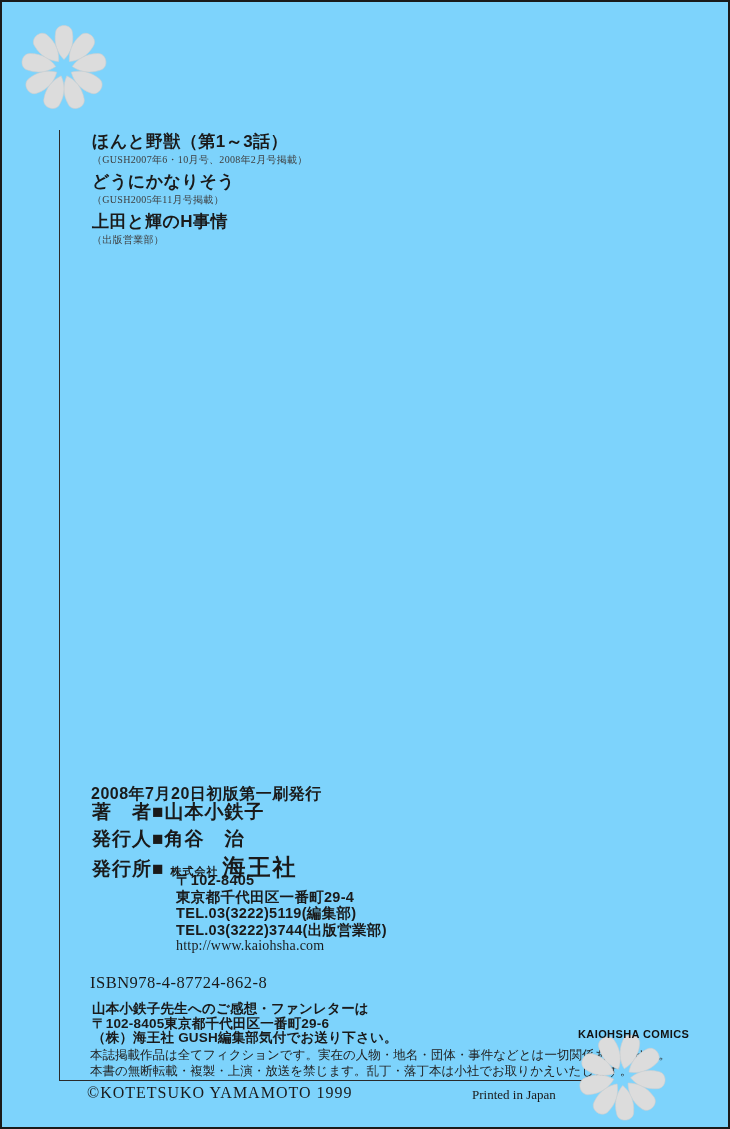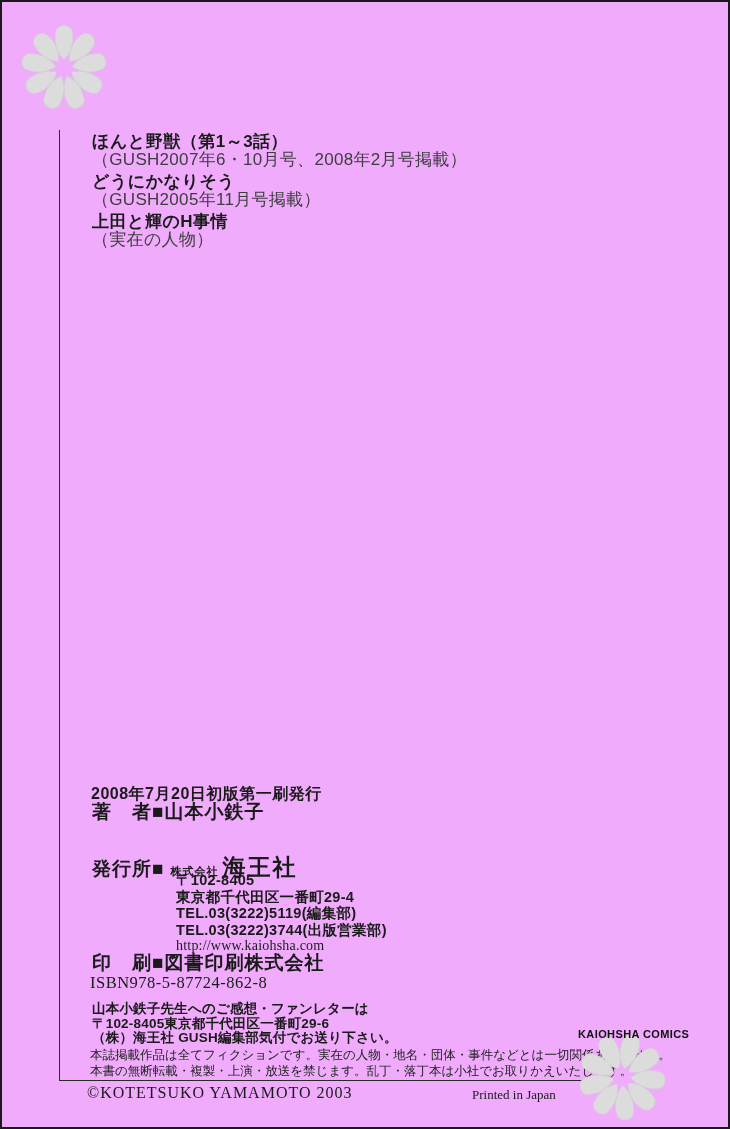--- a/index.html
+++ b/index.html
@@ -1,20 +1,20 @@
 <!DOCTYPE html>
 <html><head>
 <meta charset="utf-8">
 <style>
   html,body { margin:0; padding:0; background:#fff; }
   .page {
     position:relative;
     width:730px; height:1129px;
     box-sizing:border-box;
-    background:#f0abfc;
+    background:#7dd3fc;
     border:2px solid #1a1a1a;
     overflow:hidden;
     font-family:"Liberation Sans", sans-serif;
     color:#1a1a1a;
   }
 
   
   .flower { position:absolute; }
   .flower-topleft { left:6px; top:10px; width:112px; height:112px; }
   .flower-bottomright { left:563px; top:1018px; width:114px; height:114px; }
@@ -26,21 +26,21 @@
   }
   
   .hrule {
     position:absolute; left:57px; top:1078px;
     width:529px; height:1px; background:#2a2a2a;
   }
 
   
   .toc { position:absolute; left:90px; top:130px; }
   .toc-title { font-size:17px; font-weight:bold; line-height:20px; letter-spacing:0.5px; }
-  .toc-note  { font-size:17px; line-height:16px; color:#3d3d3d; margin-bottom:4px; letter-spacing:0.3px; }
+  .toc-note  { font-size:10px; line-height:16px; color:#3d3d3d; margin-bottom:4px; letter-spacing:0.3px;font-family:Liberation Serif, serif; }
 
   
   .book-title {
     position:absolute; left:87px; top:708px;
     font-size:37px; font-weight:900; letter-spacing:1px;
   }
   .edition {
     position:absolute; left:89px; top:753px;
     font-size:16px; font-weight:bold; letter-spacing:0.5px;margin-top:29px;
   }
@@ -98,59 +98,59 @@
   </svg>
 
   <div class="vrule"></div>
 
   <div class="toc">
     <div class="toc-title">ほんと野獣（第1～3話）</div>
     <div class="toc-note">（GUSH2007年6・10月号、2008年2月号掲載）</div>
     <div class="toc-title">どうにかなりそう</div>
     <div class="toc-note">（GUSH2005年11月号掲載）</div>
     <div class="toc-title">上田と輝のH事情</div>
-    <div class="toc-note">（実在の人物）</div>
+    <div class="toc-note">（出版営業部）</div>
   </div>
 
   <div class="edition">2008年7月20日初版第一刷発行</div>
 
   <div class="credit-row credit-author">
     <span>著　者■</span><span>山本小鉄子</span>
+  </div>
+  <div class="credit-row credit-pubperson">
+    <span>発行人■</span><span>角谷　治</span>
   </div>
   <div class="credit-row credit-pubco">
     <span>発行所■</span><span class="pub-prefix">株式会社</span><span class="pub-name">海王社</span>
   </div>
 
   <div class="address-block">
     <div>〒102-8405</div>
     <div>東京都千代田区一番町29-4</div>
     <div>TEL.03(3222)5119(編集部)</div>
     <div>TEL.03(3222)3744(出版営業部)</div>
     <div class="url-line">http://www.kaiohsha.com</div>
   </div>
 
-  <div class="credit-printer">
-    <span>印　刷■</span><span>図書印刷株式会社</span>
-  </div>
-  <div class="isbn">ISBN978-5-87724-862-8</div>
+  <div class="isbn">ISBN978-4-87724-862-8</div>
 
   <div class="fanletter">
     <div>山本小鉄子先生へのご感想・ファンレターは</div>
     <div>〒102-8405東京都千代田区一番町29-6</div>
     <div>（株）海王社 GUSH編集部気付でお送り下さい。</div>
   </div>
 
   <div class="disclaimer">
     <div>本誌掲載作品は全てフィクションです。実在の人物・地名・団体・事件などとは一切関係ありません。</div>
     <div>本書の無断転載・複製・上演・放送を禁じます。乱丁・落丁本は小社でお取りかえいたします。</div>
   </div>
 
   <div class="hrule"></div>
 
-  <div class="copyright">©KOTETSUKO YAMAMOTO 2003</div>
+  <div class="copyright">©KOTETSUKO YAMAMOTO 1999</div>
   <div class="printed">Printed in Japan</div>
 
   <svg class="flower flower-bottomright" viewBox="-60 -60 120 120">
     <g fill="#dcdcdc" stroke="#cfcfcf" stroke-width="0.6">
       <use href="#petalA" transform="rotate(15)"></use>
       <use href="#petalA" transform="rotate(55)"></use>
       <use href="#petalA" transform="rotate(95)"></use>
       <use href="#petalA" transform="rotate(135)"></use>
       <use href="#petalA" transform="rotate(175)"></use>
       <use href="#petalA" transform="rotate(215)"></use>

